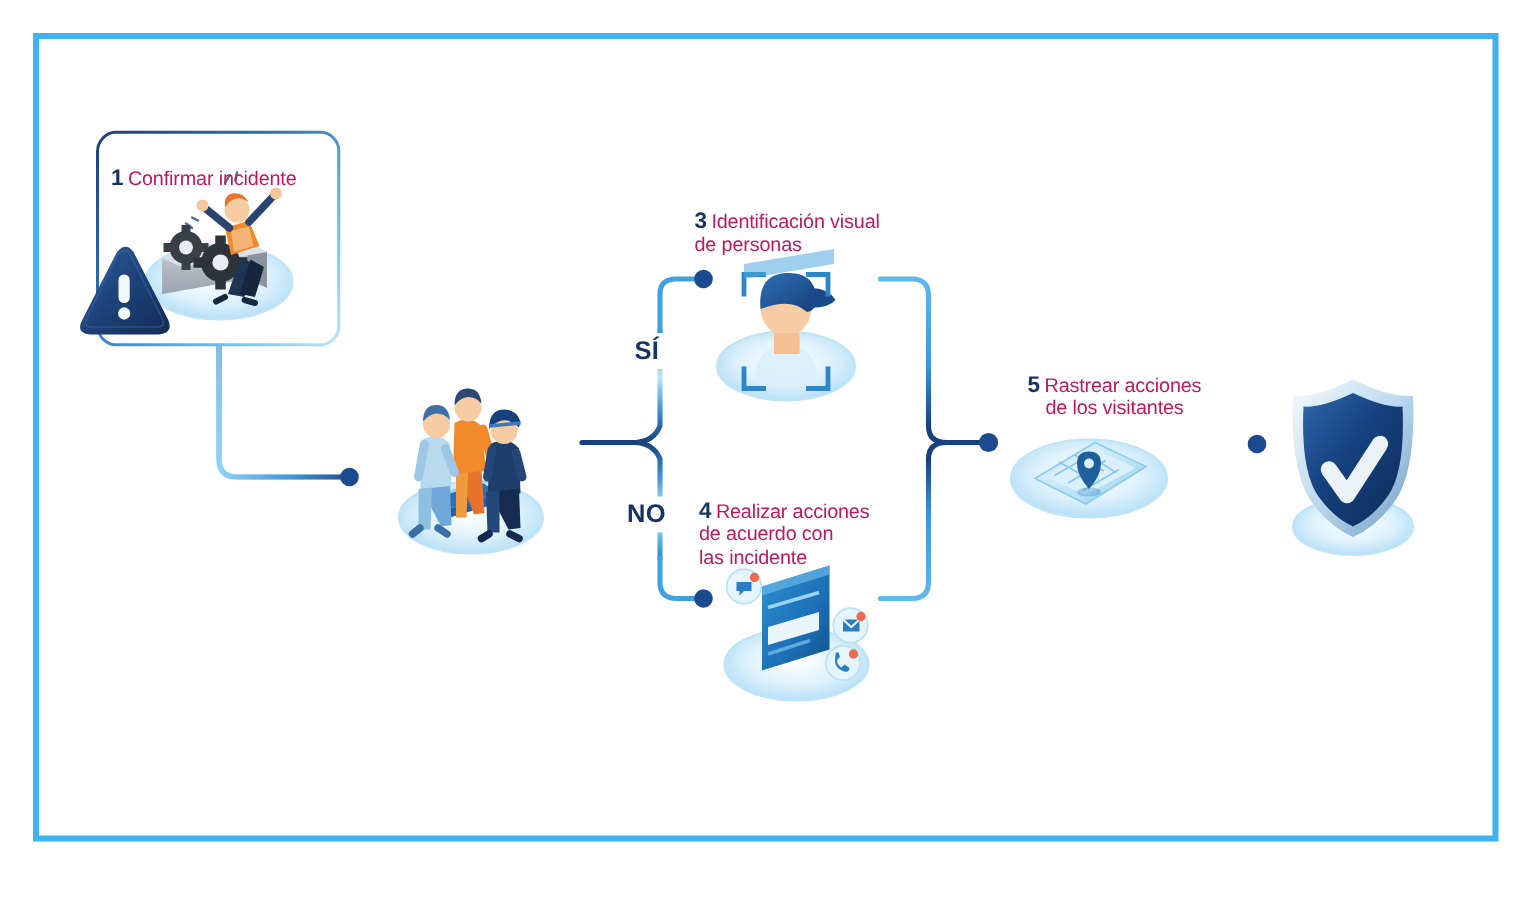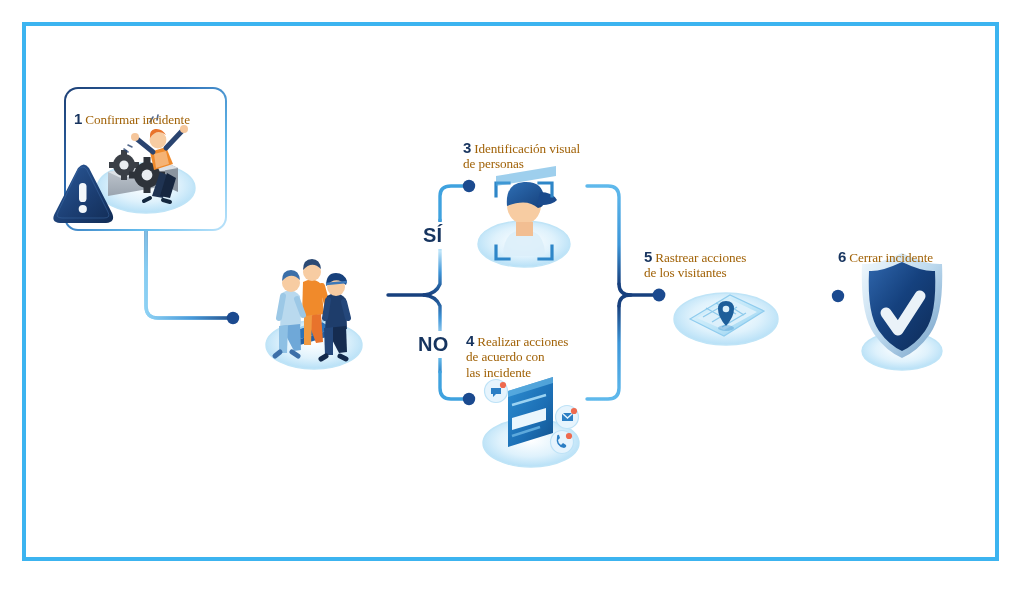--- a/index.html
+++ b/index.html
@@ -48,21 +48,21 @@
     line-height: 15.5px;
     letter-spacing: -0.1px;
     white-space: pre-line;
   }
   .steplabel .num {
     font-weight: bold;
     color: #17345F;
     font-size: 15px;
     margin-right: 3px;
   }
-  .steplabel .txt { color: #a16207; font-family: Liberation Serif, serif; }
+  .steplabel .txt { color: #be185d; }
 
   
   .card {
     position: absolute;
     left: 64px;
     top: 87px;
     width: 163px;
     height: 144px;
     border-radius: 14px;
     border: 2px solid transparent;
@@ -75,21 +75,21 @@
     position: absolute;
     left: 74px;
     top: 95px;
     width: 150px;
   }
 
   
   .branchlabel {
     position: absolute;
     font-weight: bold;
-    font-size: 20px;
+    font-size: 17px;
     color: #16345F;
     letter-spacing: 0.2px;
     background: #ffffff;
     padding: 2px 3px;
   }
 </style>
 </head>
 <body>
 
 <div id="stage">
@@ -401,25 +401,22 @@
     <span class="num">3</span><span class="txt">Identificación visual
 de personas</span>
   </div>
 
   <div class="steplabel" style="left:466px; top:317px; width:140px;">
     <span class="num">4</span><span class="txt">Realizar acciones
 de acuerdo con
 las incidente</span>
   </div>
 
-  <div class="steplabel" style="left:644px; top:233px; width:150px;">
+  <div class="steplabel" style="left:668px; top:233px; width:150px;text-align:center;">
     <span class="num">5</span><span class="txt">Rastrear acciones
 de los visitantes</span>
   </div>
 
-  <div class="steplabel" style="left:838px; top:233px; width:160px;">
-    <span class="num">6</span><span class="txt">Cerrar incidente</span>
-  </div>
 
   <div class="branchlabel" style="left:420px; top:222px;">SÍ</div>
   <div class="branchlabel" style="left:415px; top:331px;">NO</div>
 
 </div>
 
 </body></html>

